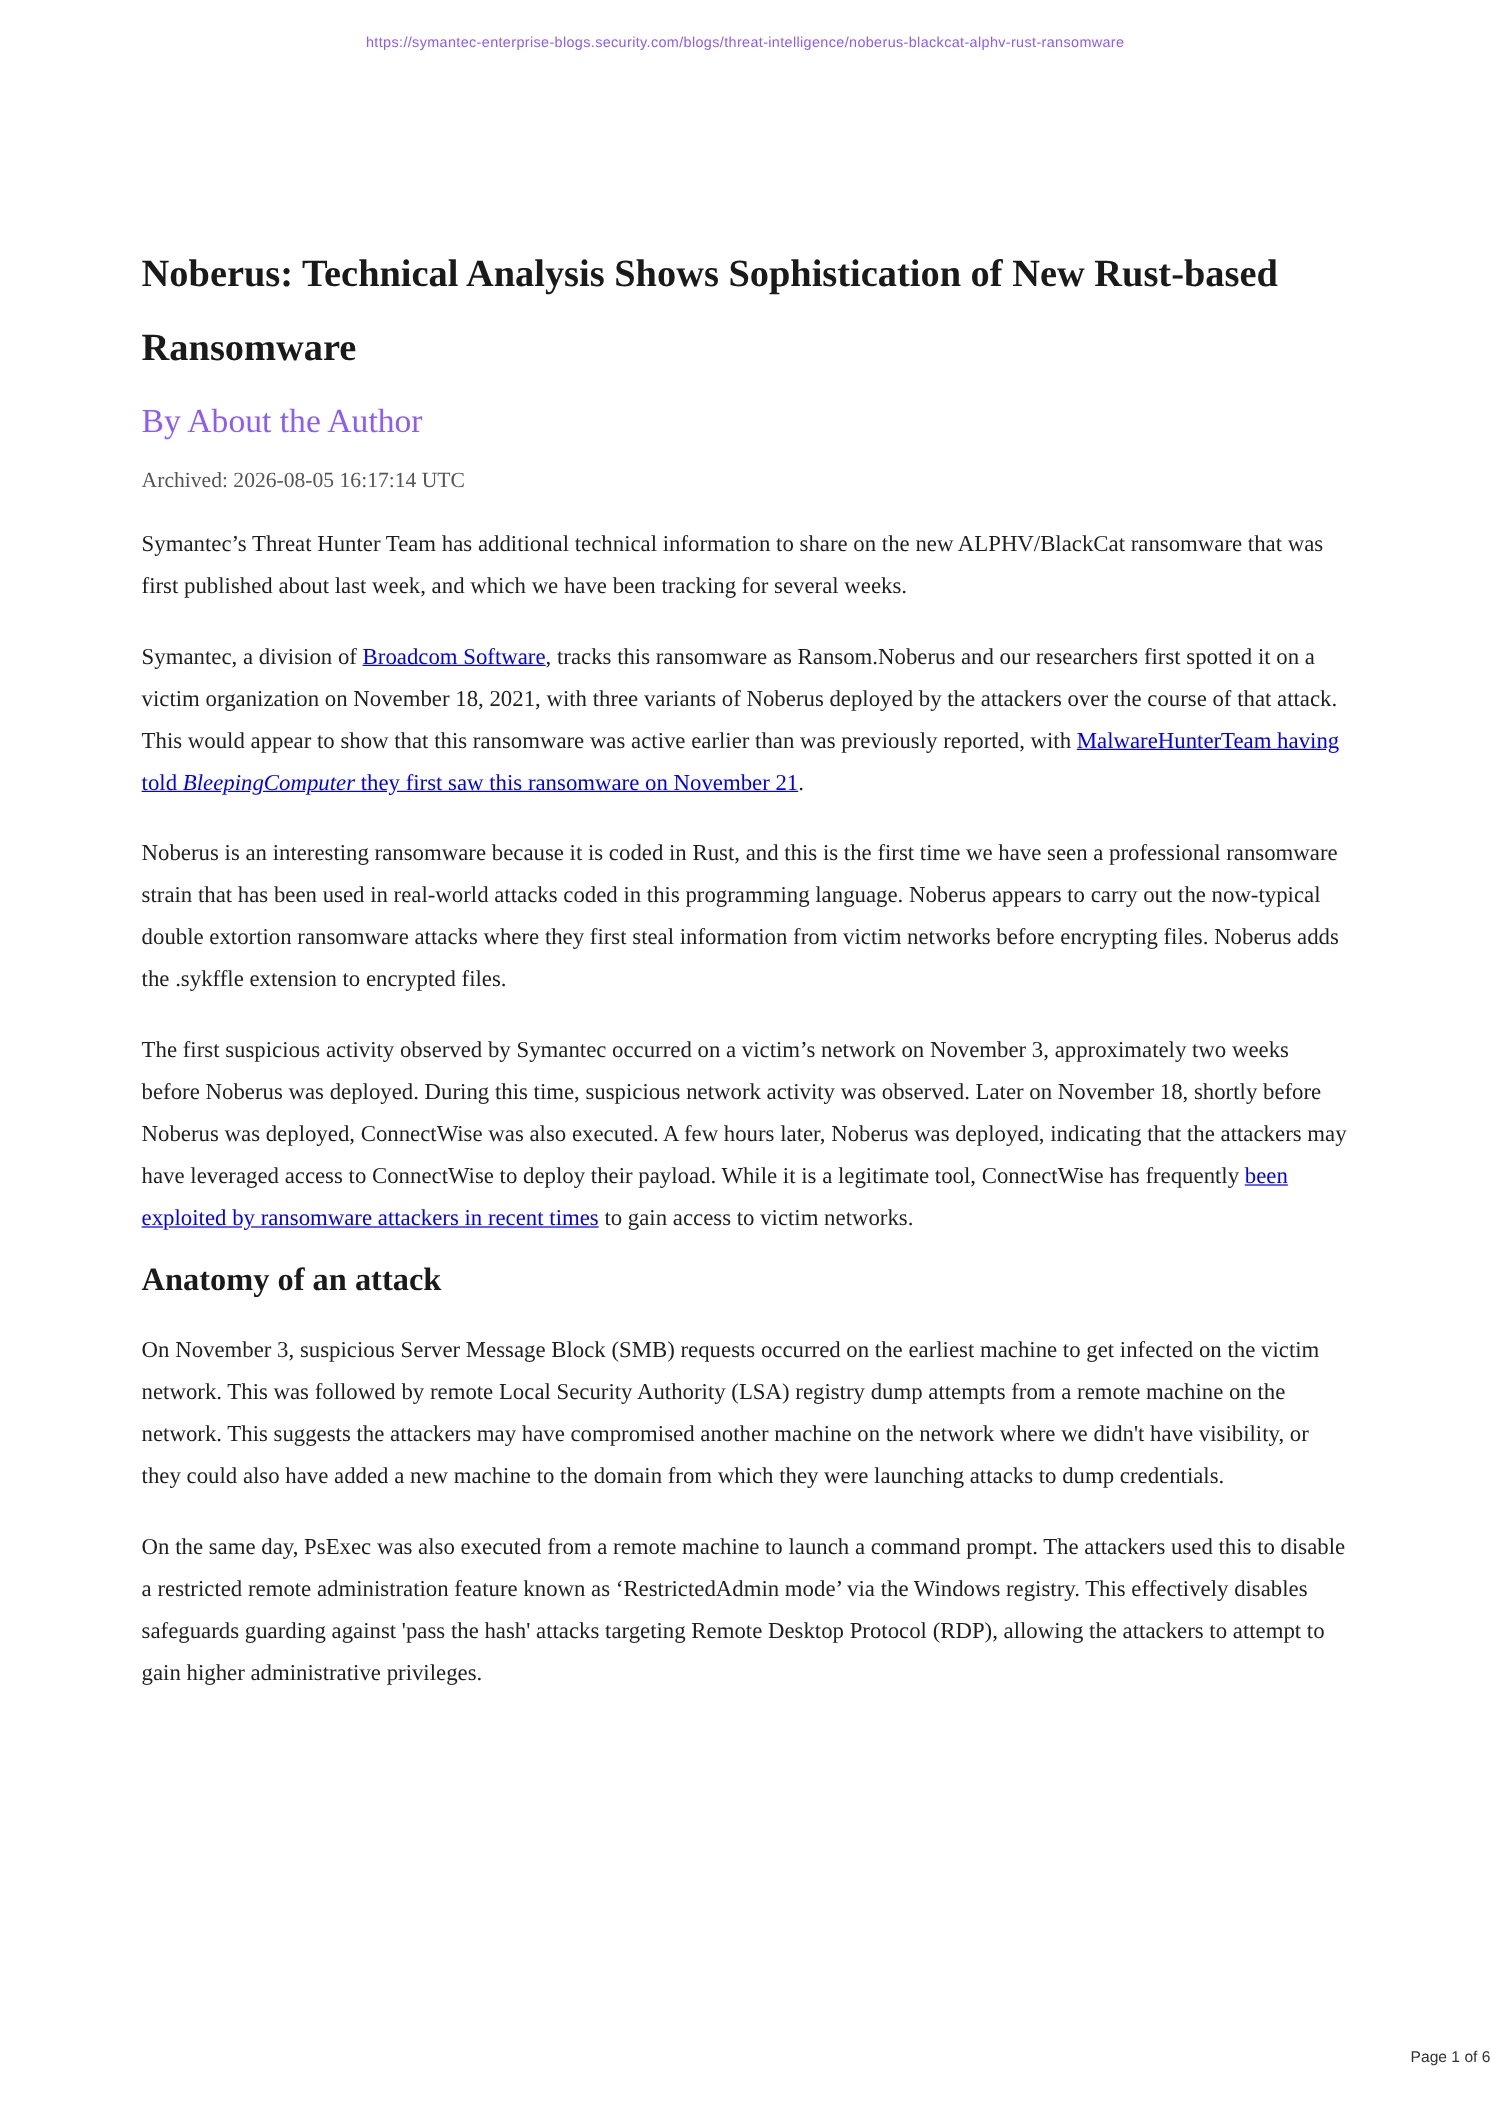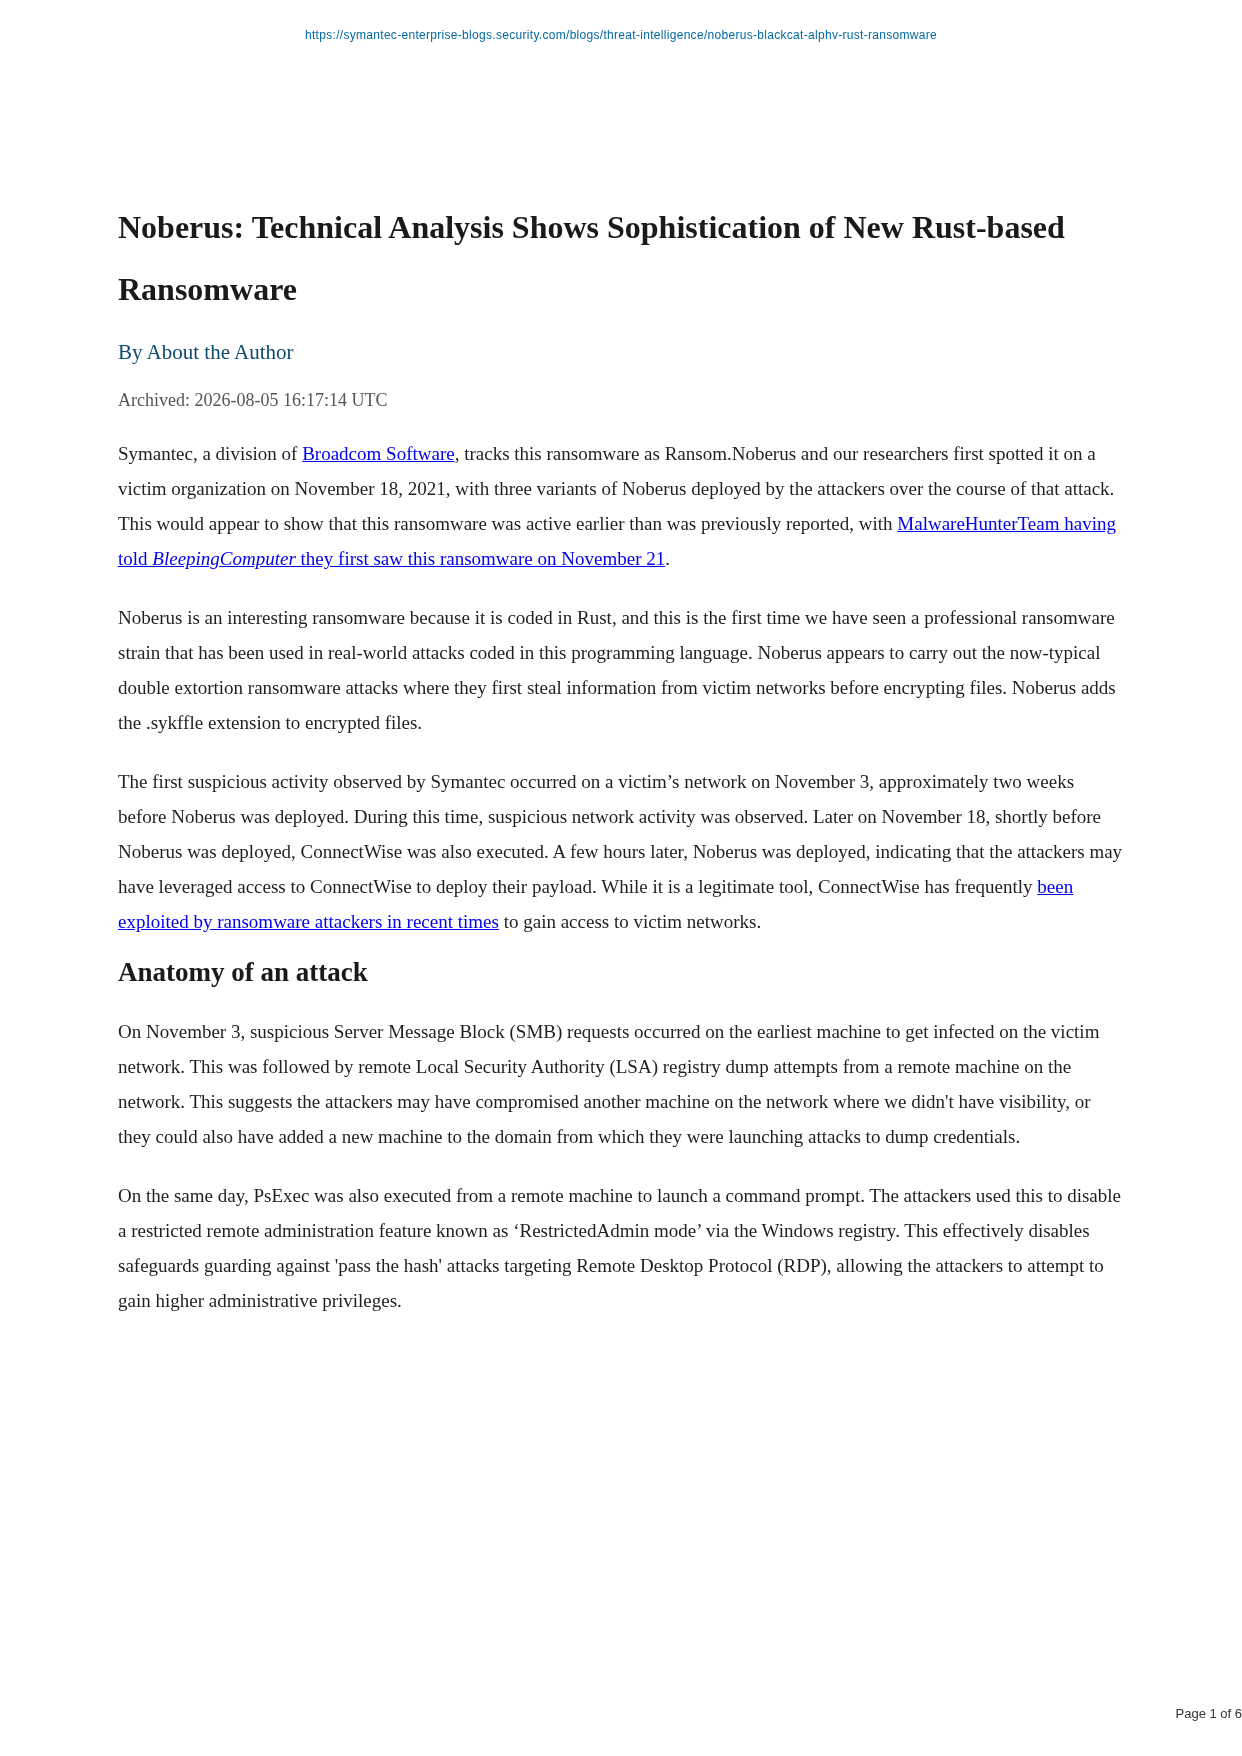--- a/index.html
+++ b/index.html
@@ -13,41 +13,41 @@
     overflow: hidden;
   }
   .archive-url {
     position: absolute;
     top: 28px;
     left: 0;
     width: 1242px;
     text-align: center;
     font-family: "Liberation Sans", sans-serif;
     font-size: 12px;
-    color: #0369a1;
+    color: #8b5cf6;
     letter-spacing: 0.3px;
   }
   main.article {
     position: absolute;
     left: 118px;
     top: 196px;
     width: 1008px;
   }
   h1.article-title {
     margin: 0;
     font-size: 32px;
     line-height: 62px;
     font-weight: bold;
     color: #1a1a1a;
   }
   .byline {
     margin: 18px 0 0 0;
-    font-size: 21px;
+    font-size: 28px;
     line-height: 28px;
-    color: #0c4a6e;
+    color: #8b5cf6;
   }
   .archived {
     margin: 22px 0 0 0;
     font-size: 18px;
     line-height: 24px;
     color: #555555;
   }
   p.body-para {
     margin: 24px 0 0 0;
     font-size: 19px;
@@ -84,20 +84,21 @@
   <div class="archive-url">https://symantec-enterprise-blogs.security.com/blogs/threat-intelligence/noberus-blackcat-alphv-rust-ransomware</div>
 </header>
 
 <main class="article">
   <h1 class="article-title">Noberus: Technical Analysis Shows Sophistication of New Rust-based Ransomware</h1>
 
   <p class="byline">By About the Author</p>
 
   <p class="archived">Archived: 2026-08-05 16:17:14 UTC</p>
 
+  <p class="body-para"><span>Symantec’s Threat Hunter Team has additional technical information to share on the new ALPHV/BlackCat ransomware that was first published about last week, and which we have been tracking for several weeks.</span></p>
 
   <p class="body-para"><span>Symantec, a division of </span><a href="#">Broadcom Software</a><span>, tracks this ransomware as Ransom.Noberus and our researchers first spotted it on a victim organization on November 18, 2021, with three variants of Noberus deployed by the attackers over the course of that attack. This would appear to show that this ransomware was active earlier than was previously reported, with </span><a href="#">MalwareHunterTeam having told </a><a href="#" style="font-style: italic;">BleepingComputer</a><a href="#"> they first saw this ransomware on November 21</a><span>.</span></p>
 
   <p class="body-para"><span>Noberus is an interesting ransomware because it is coded in Rust, and this is the first time we have seen a professional ransomware strain that has been used in real-world attacks coded in this programming language. Noberus appears to carry out the now-typical double extortion ransomware attacks where they first steal information from victim networks before encrypting files. Noberus adds the .sykffle extension to encrypted files.</span></p>
 
 
   <p class="body-para"><span>The first suspicious activity observed by Symantec occurred on a victim’s network on November 3, approximately two weeks before Noberus was deployed. During this time, suspicious network activity was observed. Later on November 18, shortly before Noberus was deployed, ConnectWise was also executed. A few hours later, Noberus was deployed, indicating that the attackers may have leveraged access to ConnectWise to deploy their payload. While it is a legitimate tool, ConnectWise has frequently </span><a href="#">been exploited by ransomware attackers in recent times</a><span> to gain access to victim networks.</span></p>
 
   <h2 class="section-heading">Anatomy of an attack</h2>
 

